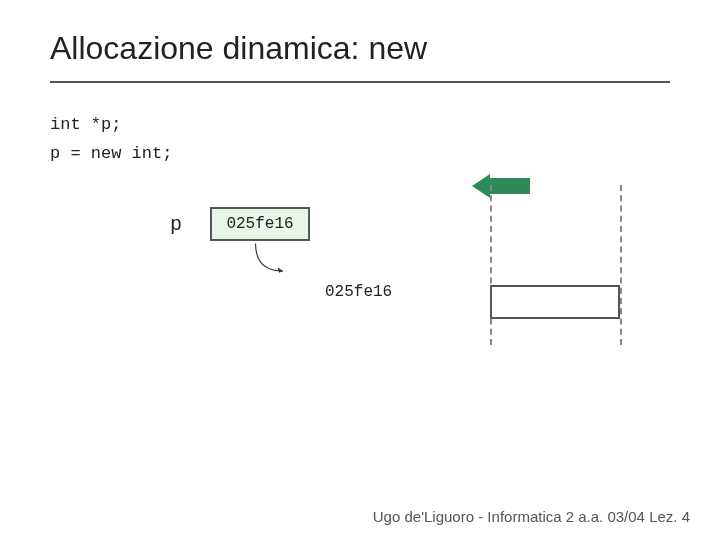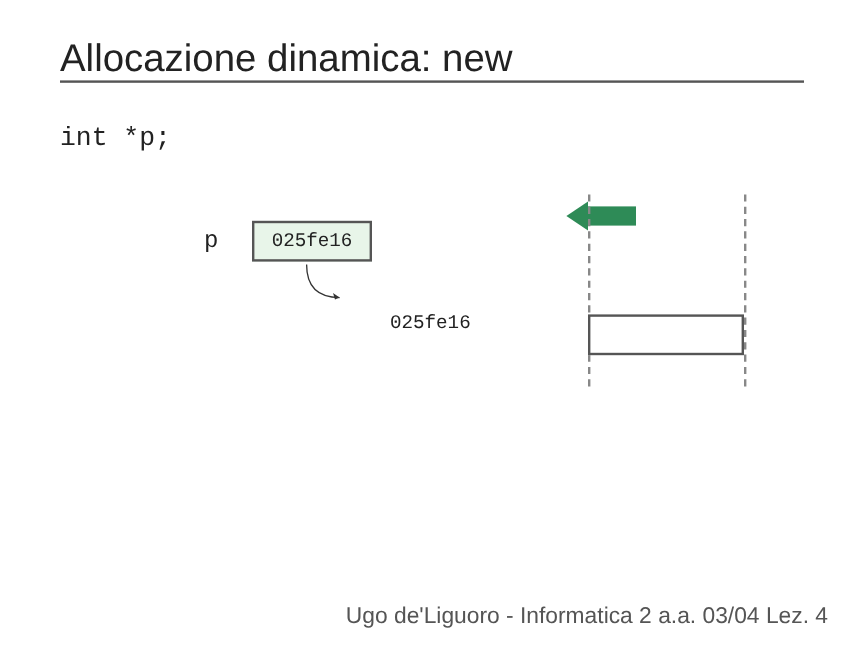--- a/index.html
+++ b/index.html
@@ -16,35 +16,35 @@
       width: 720px;
       height: 540px;
       position: relative;
       padding: 30px 50px;
     }
 
     .title {
       font-size: 32px;
       font-weight: normal;
       color: #222;
-      margin-bottom: 0;
+      margin-bottom: 14px;
     }
 
     .divider {
       border: none;
       border-top: 2px solid #555;
       margin-bottom: 28px;
     }
 
     .code-block {
       font-family: 'Courier New', Courier, monospace;
-      font-size: 22px;
+      font-size: 17px;
       color: #222;
       line-height: 1.7;
-      margin-bottom: 38px;
+      margin-bottom: 26px;
       position: relative;
     }
 
     .arrow-container {
       position: absolute;
       right: 140px;
       top: 34px;
       display: flex;
       align-items: center;
     }
@@ -142,35 +142,36 @@
       width: 130px;
       height: 34px;
       border: 2px solid #555;
       background: #fff;
     }
 
     .footer {
       position: absolute;
       bottom: 15px;
       right: 30px;
-      font-size: 19px;
+      font-size: 15px;
       color: #555;
     }
   </style>
 </head>
 <body>
 
 <div class="slide">
 
   <h1 class="title">Allocazione dinamica: new</h1>
   <hr class="divider">
 
   <div class="code-block">
     <div>int *p;</div>
     <div style="position:relative;">
+      <span>p = new int;</span>
       
       <span class="arrow-container">
         <span class="arrow-left"></span>
         <span class="arrow-body"></span>
       </span>
     </div>
   </div>
 
   <div class="diagram">
 

